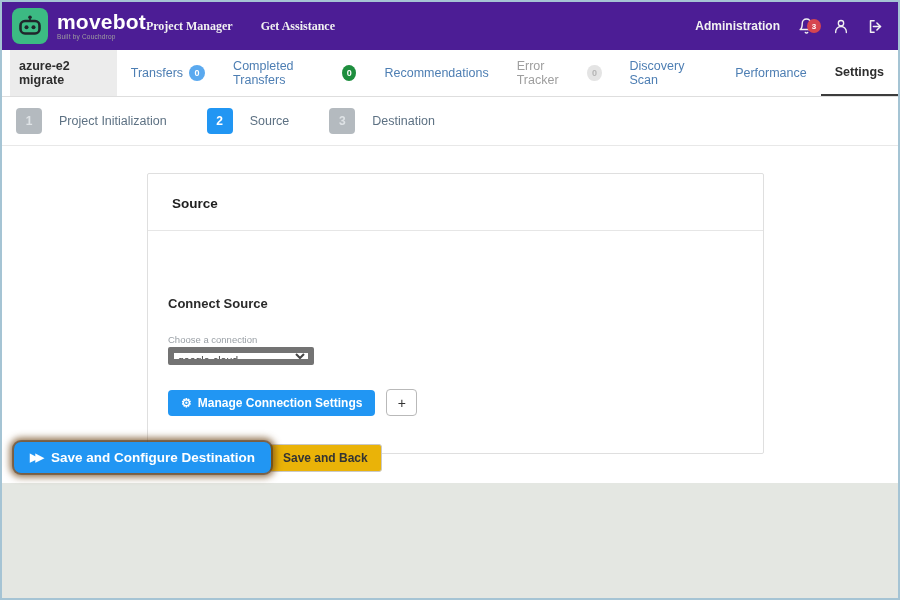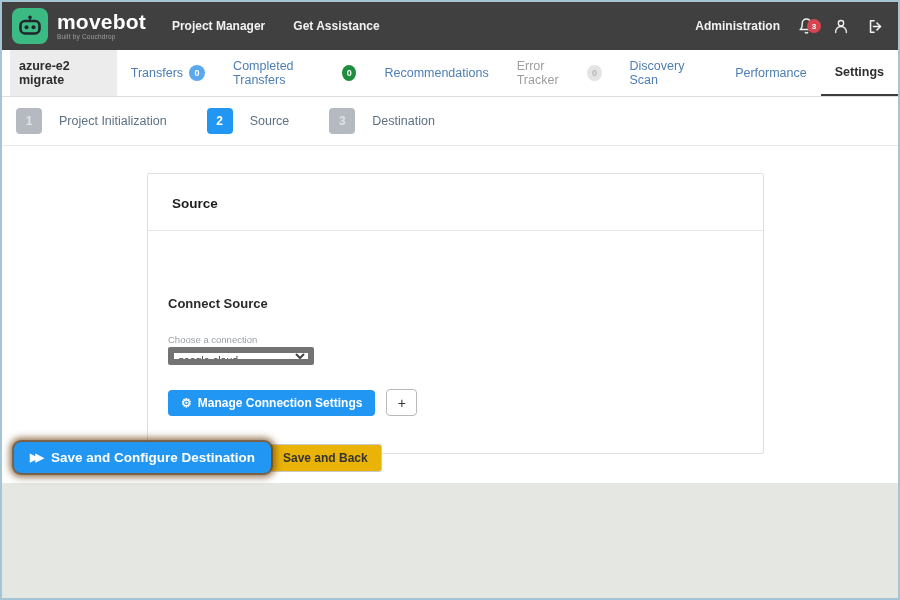--- a/index.html
+++ b/index.html
@@ -9,35 +9,35 @@
     border: 2px solid #a5c4d4;
     background: #fff;
     display: flex;
     flex-direction: column;
     overflow: hidden;
   }
 
   
   .navbar {
     height: 48px; flex: 0 0 48px;
-    background: #404040;
+    background: #4c1d95;
     display: flex; align-items: center;
     padding: 0 14px 0 10px;
     color: #fff;
   }
   .logo-box {
     width: 36px; height: 36px; border-radius: 8px;
     background: #3cba83;
     display: flex; align-items: center; justify-content: center;
     margin-right: 9px; cursor: pointer;
   }
   .brand-text { display: flex; flex-direction: column; line-height: 1; }
   .brand-name { font-size: 21px; font-weight: bold; letter-spacing: 0.2px; }
   .brand-tagline { font-size: 6.5px; color: #9f9f9f; margin-top: 2px; letter-spacing: 0.2px; }
-  .nav-links { display: flex; align-items: center; margin-left: 26px; gap: 28px; }
+  .nav-links { display: flex; align-items: center; gap: 28px; font-family: Liberation Serif, serif; }
   .nav-link { font-size: 12px; font-weight: bold; color: #f2f2f2; cursor: pointer; }
   .nav-right { margin-left: auto; display: flex; align-items: center; gap: 18px; }
   .admin-link { font-size: 12px; font-weight: bold; color: #f2f2f2; cursor: pointer; }
   .icon-btn { position: relative; display: flex; align-items: center; cursor: pointer; }
   .bell-badge {
     position: absolute; left: 9px; top: 2px;
     min-width: 14px; height: 14px; border-radius: 50%;
     background: #d64550; color: #fff;
     font-size: 8px; font-weight: bold;
     display: flex; align-items: center; justify-content: center;

